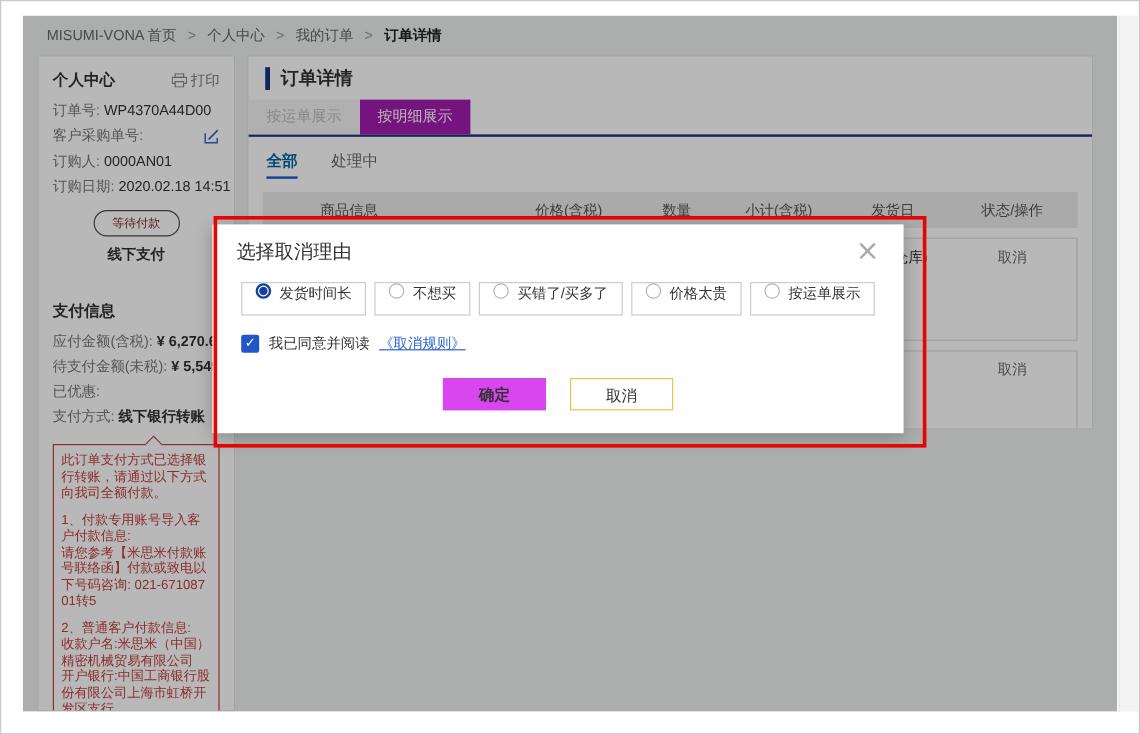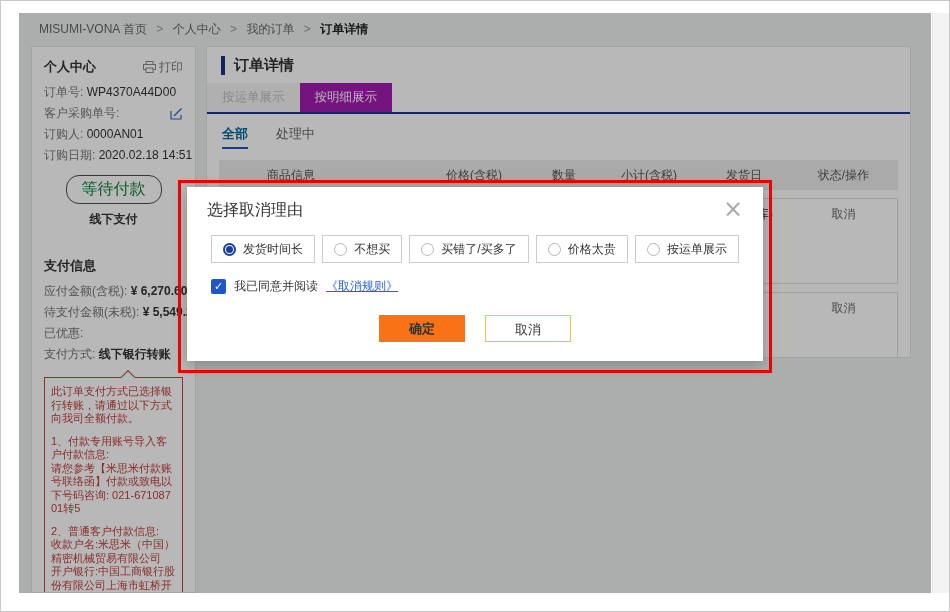--- a/index.html
+++ b/index.html
@@ -20,21 +20,21 @@
              background:#fff; border:1px solid #e4e4e4; padding:11px 12px; overflow:hidden; }
   .side-head { display:flex; justify-content:space-between; align-items:center; margin-bottom:6px; }
   .side-title { font-size:13px; font-weight:bold; color:#333; }
   .print-btn { display:flex; align-items:center; gap:3px; font-size:12px; color:#777; cursor:pointer; }
   .side-row { font-size:12px; color:#777; line-height:21px; position:relative; white-space:nowrap; }
   .side-row .val { color:#333; }
   .side-row .val.money { font-weight:bold; }
   .edit-ic { position:absolute; right:0; top:3px; cursor:pointer; }
   .badge-wrap { text-align:center; margin-top:9px; }
   .status-badge { display:inline-block; border:1.5px solid #4d4d4d; border-radius:13px;
-                  padding:3px 15px; font-size:16px; color:#15803d; }
+                  padding:3px 15px; font-size:10px; color:#7f1d1d; }
   .pay-channel { text-align:center; font-size:12px; font-weight:bold; color:#333; margin-top:7px; }
   .cancel-order { text-align:center; font-size:12px; color:#999; margin-top:9px; cursor:pointer; }
   .pay-section { margin-top:29px; }
   .notice { position:relative; margin-top:12px; border:1px solid #c24040; background:#fff;
             padding:7px 6px; color:#c24040; font-size:11px; line-height:13.5px; }
   .notice:before { content:""; position:absolute; top:-6px; left:57%; width:9px; height:9px;
                    background:#fff; border-left:1px solid #c24040; border-top:1px solid #c24040;
                    transform:rotate(45deg); }
   .notice .ln { word-break:break-all; }
   .notice .gap { height:9px; }
@@ -60,40 +60,40 @@
   .c-status { flex:1; text-align:center; }
   .trow { display:flex; align-items:flex-start; margin:8px 12px 0; border:1px solid #dcdcdc;
           height:86px; padding-top:7px; font-size:12px; color:#333; }
   .prod-cell { width:200px; display:flex; align-items:flex-start; gap:8px; padding-left:8px; }
   .row-divider { width:1px; height:70px; background:#ececec; margin-right:6px; }
   .thumb { width:38px; height:30px; background:#f5f5f5; border:1px solid #e8e8e8; }
   .cancel-link { color:#666; cursor:pointer; }
   
   .overlay { position:absolute; left:0; top:0; width:912px; height:580px;
              background:rgba(0,0,0,0.28); z-index:10; }
-  .modal { position:absolute; left:186px; top:186px; width:576px; height:174px; background:#fff;
+  .modal { position:absolute; left:176px; top:186px; width:576px; height:174px; background:#fff;
            z-index:20; box-shadow:0 3px 14px rgba(0,0,0,0.25); }
   .modal-head { padding:13px 20px 0; display:flex; justify-content:space-between; align-items:flex-start; }
   .modal-title { font-size:16px; color:#333; }
   .modal-close { font-size:24px; line-height:18px; color:#aaa; cursor:pointer;
                  font-family:"DejaVu Sans",sans-serif; }
   .options { display:flex; justify-content:space-between; margin:14px 24px 0 24px; }
-  .opt { display:flex; align-items:center; gap:7px; border:1px solid #ccc; background:#fff;
+  .opt { display:flex; gap:7px; border:1px solid #ccc; background:#fff;
          height:28px; padding:0 11px; font-size:12px; color:#333; cursor:pointer; }
   .radio { width:13px; height:13px; border-radius:50%; border:1px solid #b5b5b5; background:#fff; position:relative; }
   .opt.selected .radio { border:2px solid #17409e; }
   .opt.selected .radio:after { content:""; position:absolute; left:50%; top:50%; width:7px; height:7px;
          margin:-3.5px 0 0 -3.5px; border-radius:50%; background:#17409e; }
   .agree-row { display:flex; align-items:center; gap:8px; margin:15px 0 0 24px; font-size:12px; color:#333; }
   .checkbox { width:15px; height:15px; background:#2156c8; border-radius:2px; color:#fff;
               font-size:11px; line-height:15px; text-align:center; cursor:pointer; }
   .rule-link { color:#2b62d0; text-decoration:underline; cursor:pointer; }
   .modal-btns { display:flex; justify-content:center; gap:20px; margin-top:20px; }
   .btn { width:86px; height:27px; font-size:13px; text-align:center; line-height:27px; cursor:pointer; }
-  .btn-confirm { background:#f97316; color:#333; font-weight:bold; }
+  .btn-confirm { background:#d946ef; color:#333; font-weight:bold; }
   .btn-cancel { background:#fff; border:1px solid #f0c14b; color:#333; }
   
   .annotation { position:absolute; left:177px; top:179px; width:594px; height:193px;
                 border:3px solid #e60404; z-index:30; pointer-events:none; }
 </style>
 </head>
 <body>
 
 <div class="canvas">
   <div class="viewport">

